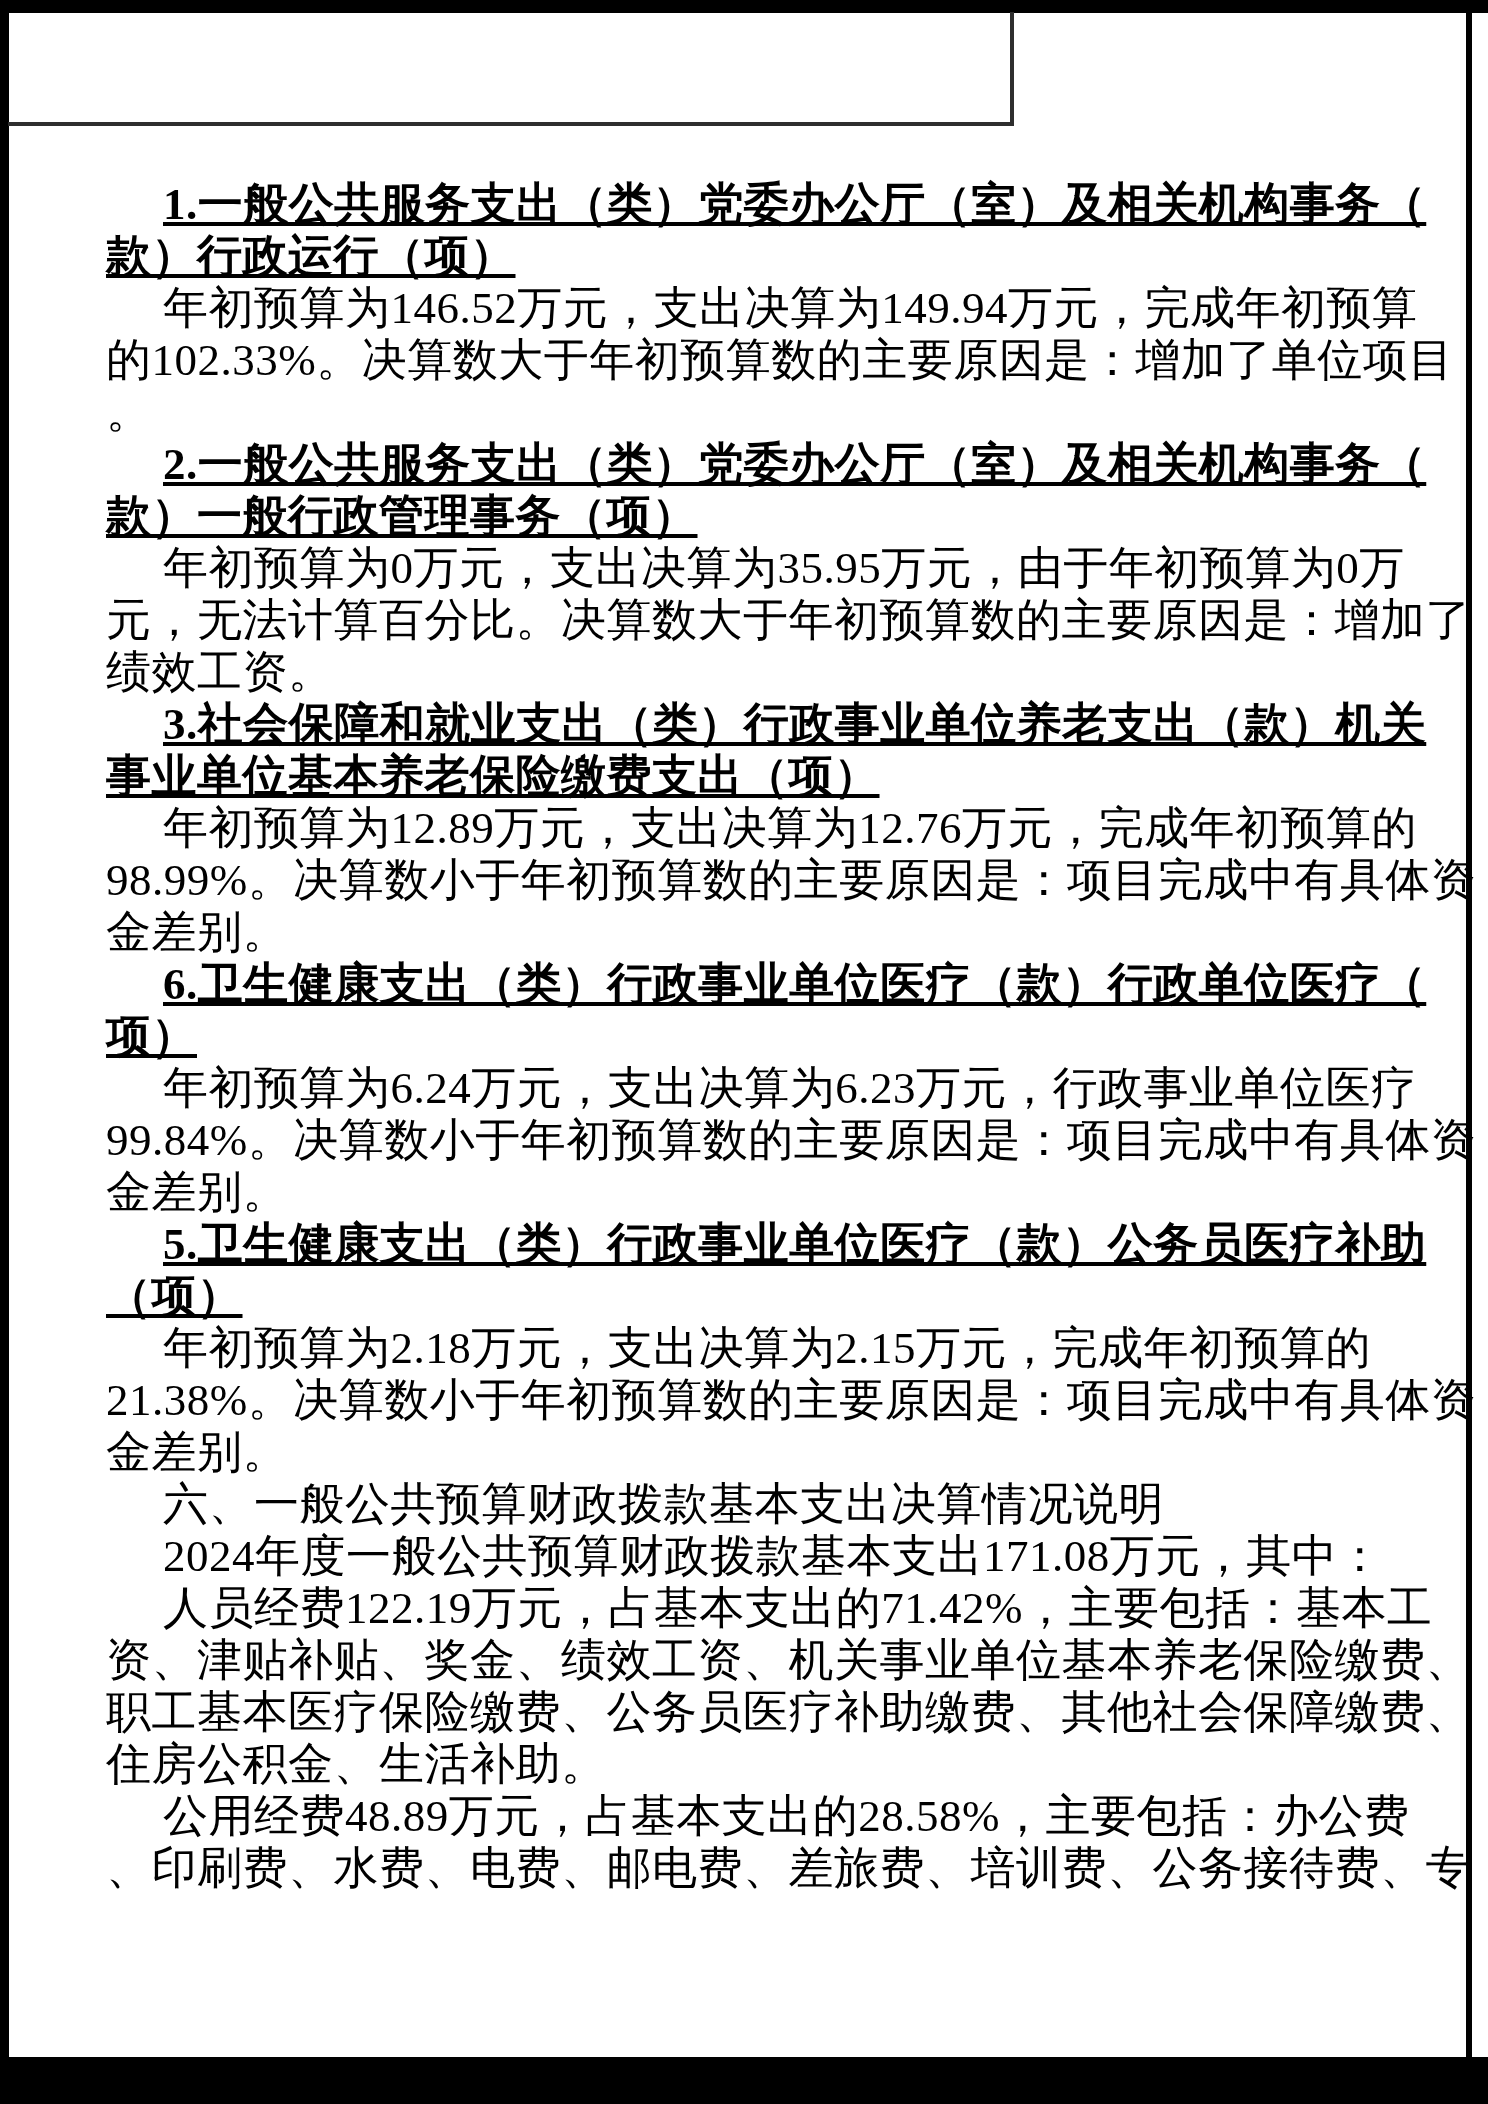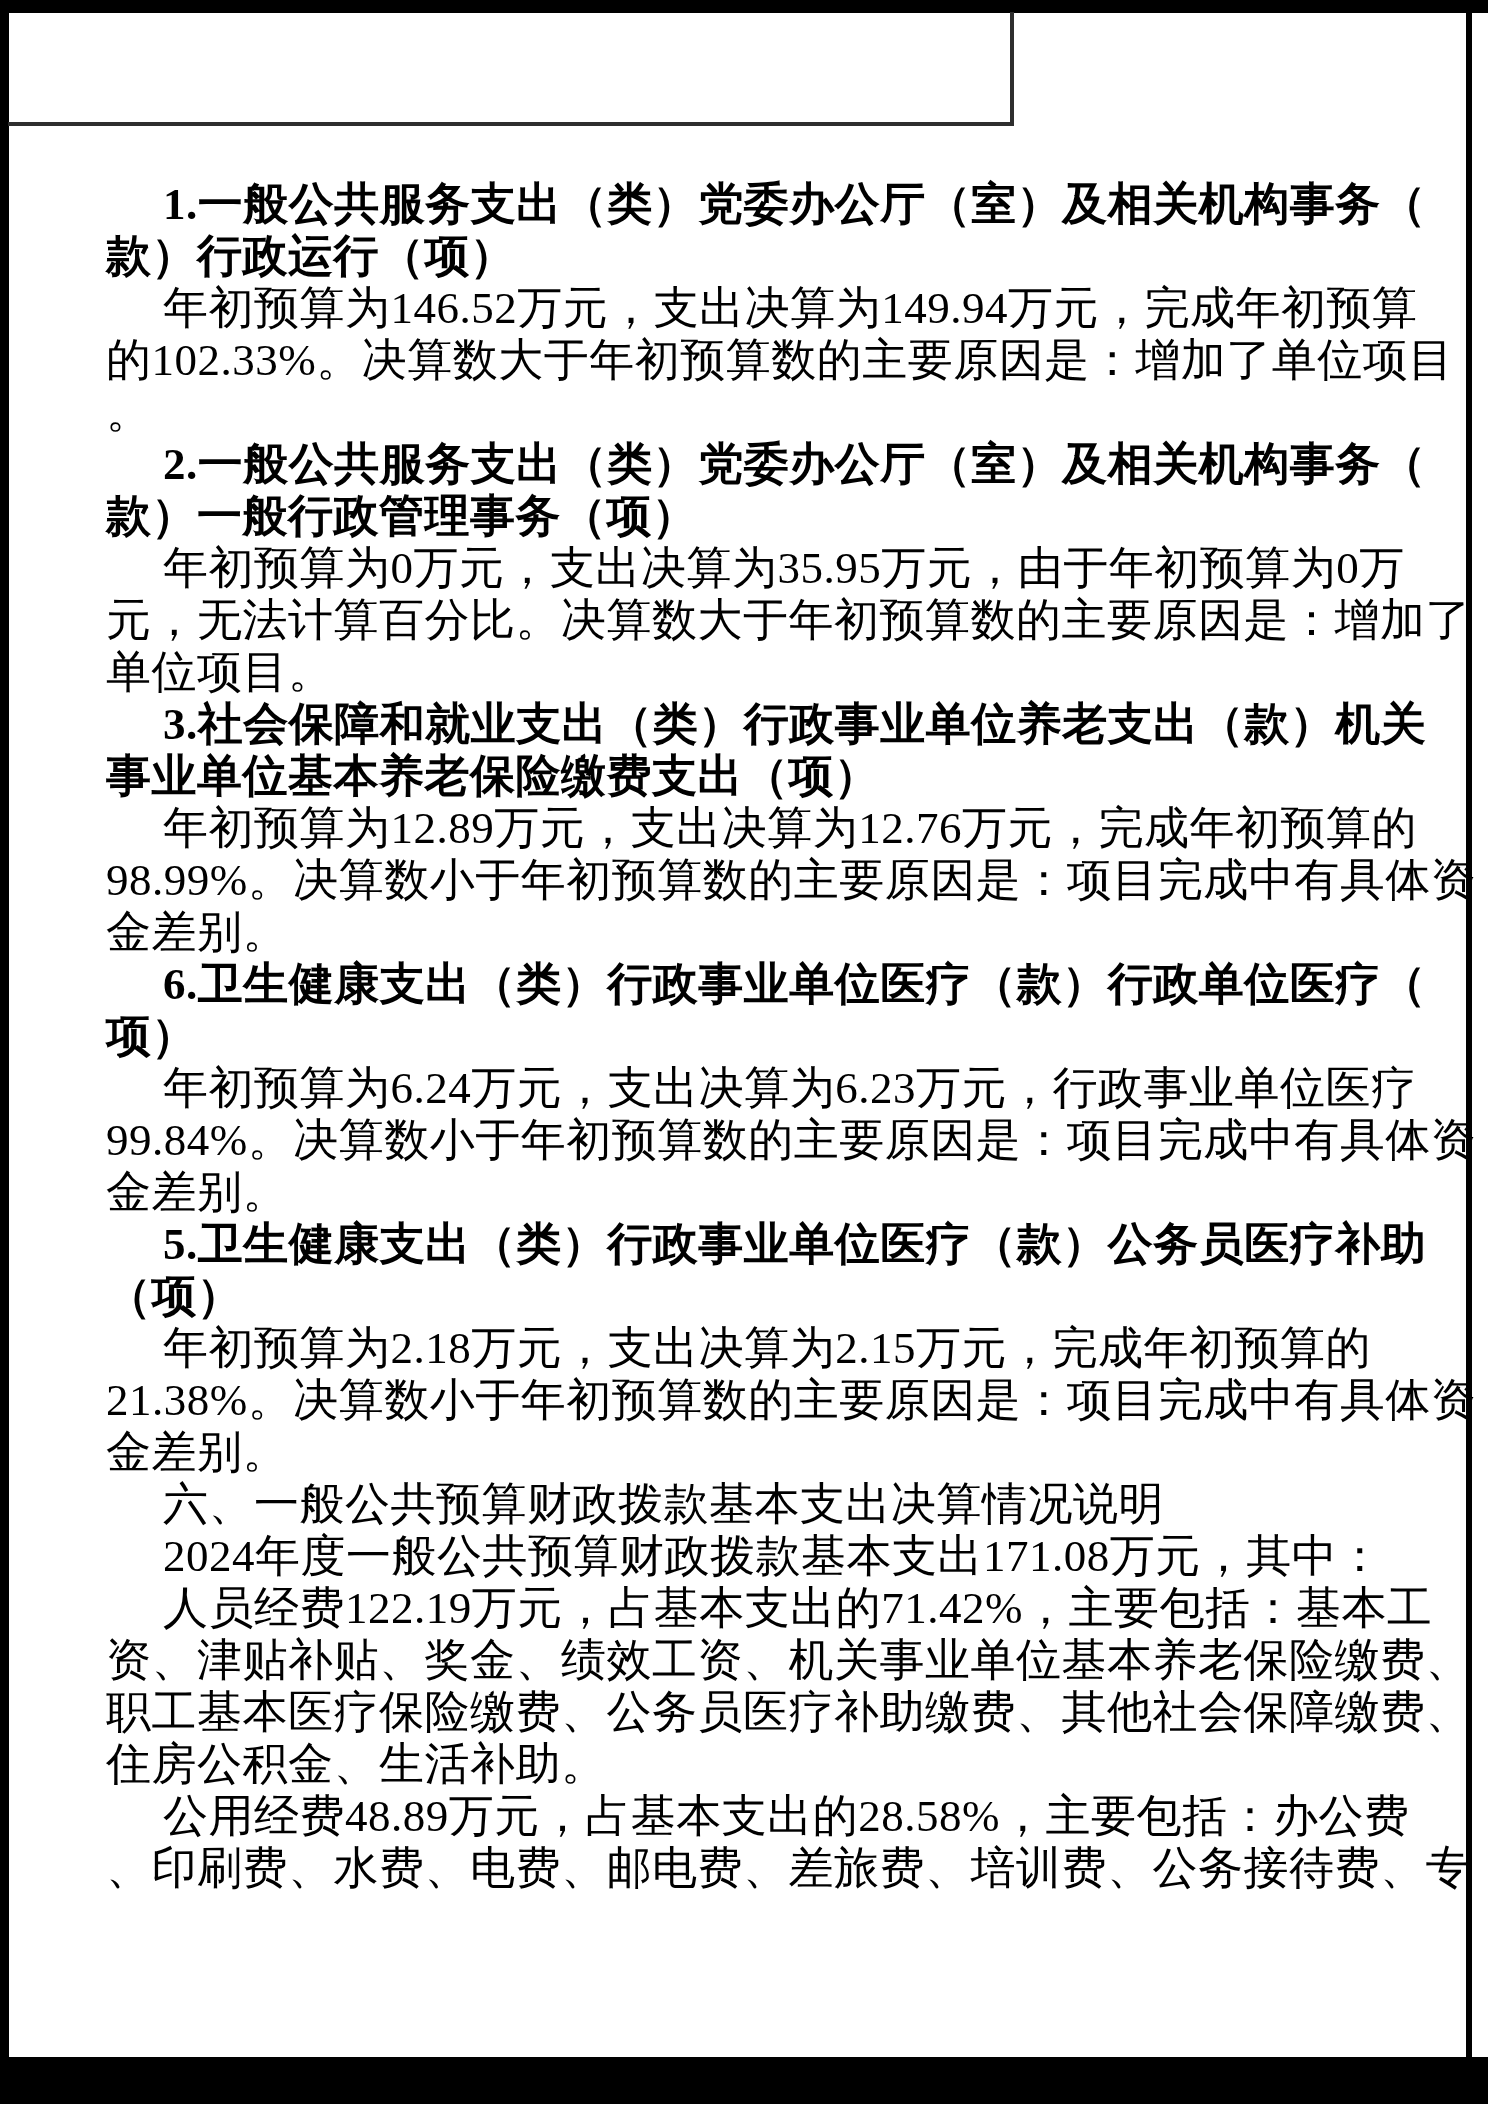--- a/index.html
+++ b/index.html
@@ -32,21 +32,21 @@
     width: 1300px;
   }
   .line {
     height: 52px;
     line-height: 52px;
     font-size: 45px;
     white-space: nowrap;
     letter-spacing: 0.5px;
   }
   .line.ind { padding-left: 57px; }
-  .line.heading { font-weight: bold; }
+  .line.heading { font-weight: bold; text-decoration: underline; }
   .line.gothic {
     font-weight: normal;
     font-family: "Liberation Sans", "DejaVu Sans", sans-serif;
   }
 </style>
 </head>
 <body>
 
 <div class="edge edge-top"></div>
 <div class="edge edge-left"></div>
@@ -58,21 +58,21 @@
 <div class="text-area" id="text-area">
     <div class="line heading ind">1.一般公共服务支出（类）党委办公厅（室）及相关机构事务（</div>
     <div class="line heading">款）行政运行（项）</div>
     <div class="line ind">年初预算为146.52万元，支出决算为149.94万元，完成年初预算</div>
     <div class="line">的102.33%。决算数大于年初预算数的主要原因是：增加了单位项目</div>
     <div class="line">。</div>
     <div class="line heading ind">2.一般公共服务支出（类）党委办公厅（室）及相关机构事务（</div>
     <div class="line heading">款）一般行政管理事务（项）</div>
     <div class="line ind">年初预算为0万元，支出决算为35.95万元，由于年初预算为0万</div>
     <div class="line">元，无法计算百分比。决算数大于年初预算数的主要原因是：增加了</div>
-    <div class="line">单位项目。</div>
+    <div class="line">绩效工资。</div>
     <div class="line heading ind">3.社会保障和就业支出（类）行政事业单位养老支出（款）机关</div>
     <div class="line heading">事业单位基本养老保险缴费支出（项）</div>
     <div class="line ind">年初预算为12.89万元，支出决算为12.76万元，完成年初预算的</div>
     <div class="line">98.99%。决算数小于年初预算数的主要原因是：项目完成中有具体资</div>
     <div class="line">金差别。</div>
     <div class="line heading ind">6.卫生健康支出（类）行政事业单位医疗（款）行政单位医疗（</div>
     <div class="line heading">项）</div>
     <div class="line ind">年初预算为6.24万元，支出决算为6.23万元，行政事业单位医疗</div>
     <div class="line">99.84%。决算数小于年初预算数的主要原因是：项目完成中有具体资</div>
     <div class="line">金差别。</div>

